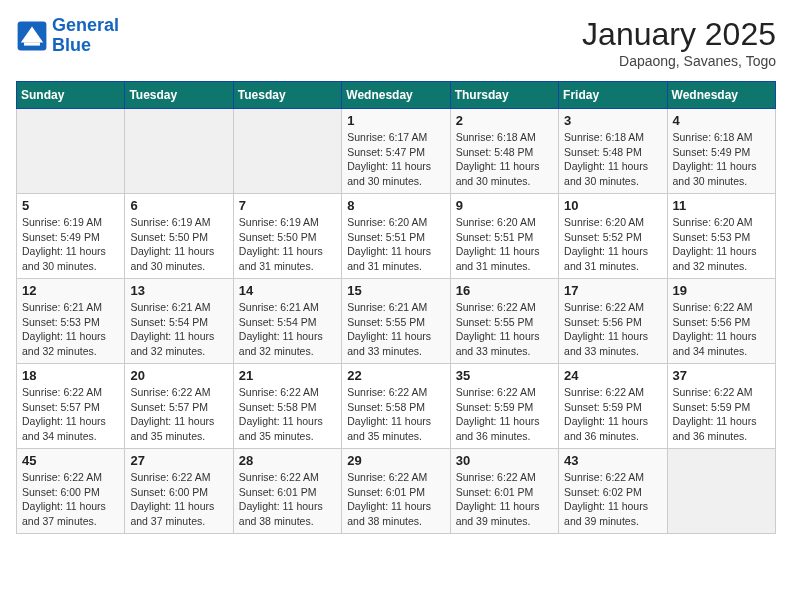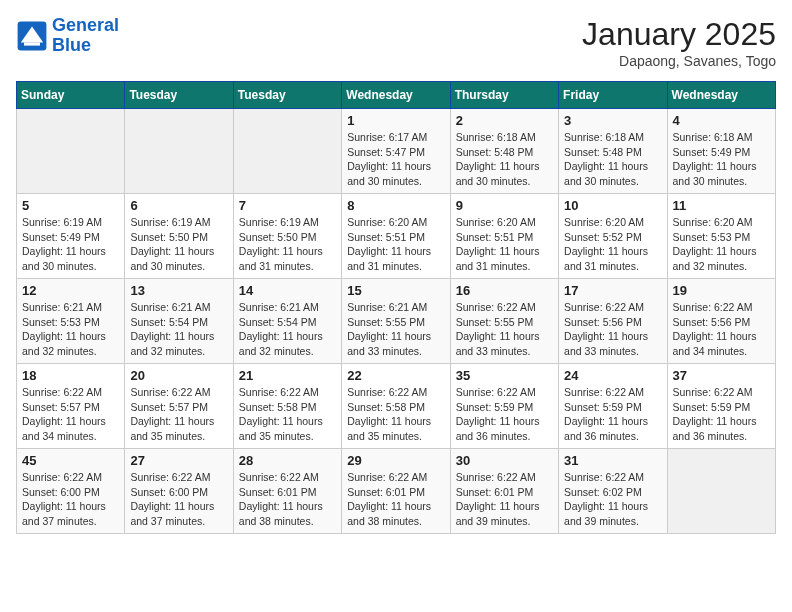--- a/index.html
+++ b/index.html
@@ -310,21 +310,21 @@
 Sunset: 6:01 PM
 Daylight: 11 hours and 38 minutes.</div>
         </td>
         <td>
           <div class="day-number">30</div>
           <div class="day-detail" style="white-space: pre-line;">Sunrise: 6:22 AM
 Sunset: 6:01 PM
 Daylight: 11 hours and 39 minutes.</div>
         </td>
         <td>
-          <div class="day-number">31</div>
+          <div class="day-number">43</div>
           <div class="day-detail" style="white-space: pre-line;">Sunrise: 6:22 AM
 Sunset: 6:02 PM
 Daylight: 11 hours and 39 minutes.</div>
         </td>
         <td class="empty-cell"></td>
       </tr>
     </tbody>
 </table>
 
 </body></html>

